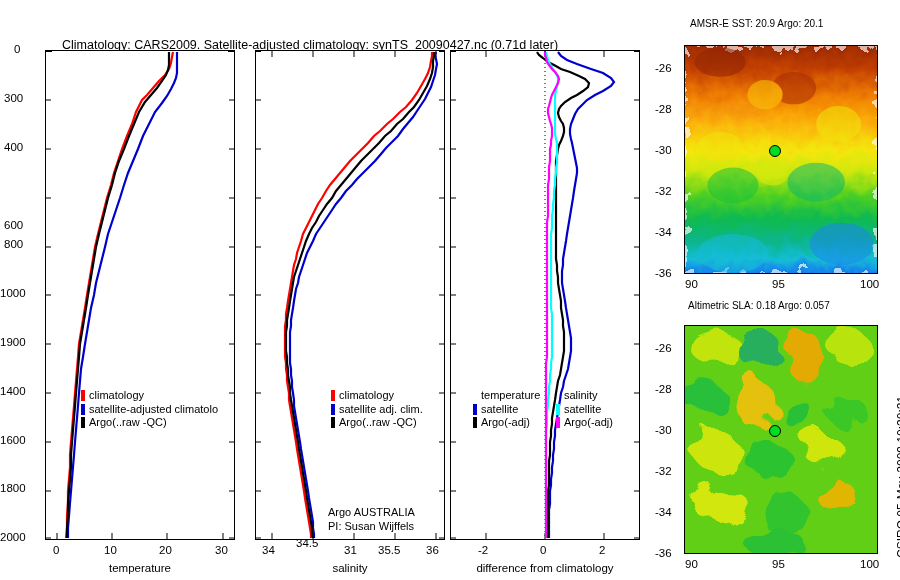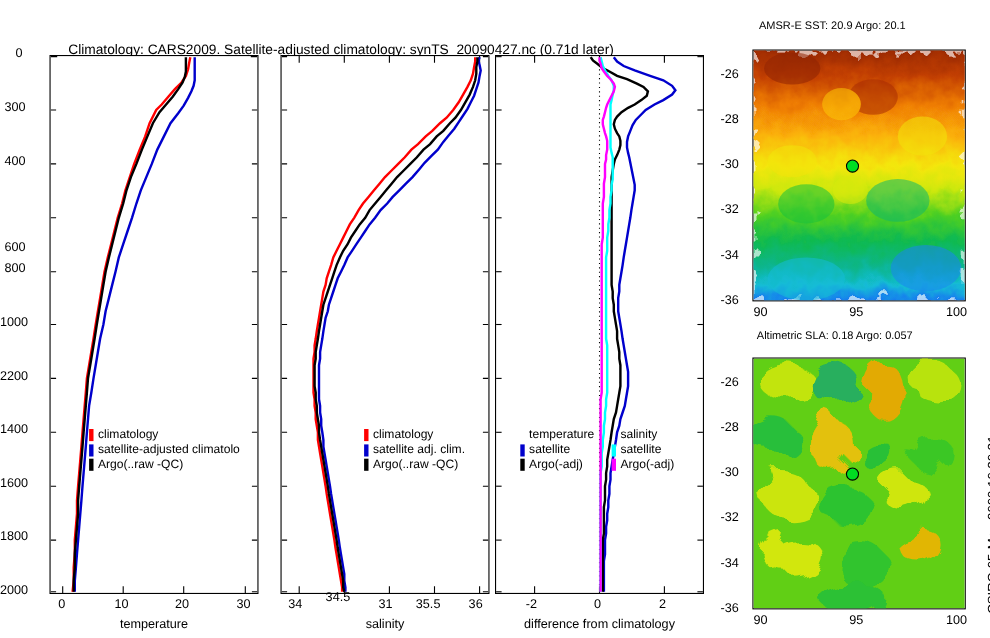--- a/index.html
+++ b/index.html
@@ -77,21 +77,21 @@
   </div>
 </div>
 
 <div>
   <div class="tick" style="left:14px;top:43px;">0</div>
   <div class="tick" style="left:4px;top:92px;">300</div>
   <div class="tick" style="left:4px;top:141px;">400</div>
   <div class="tick" style="left:4px;top:190px;margin-top:29px;">600</div>
   <div class="tick" style="left:4px;top:238px;">800</div>
   <div class="tick" style="left:0px;top:287px;">1000</div>
-  <div class="tick" style="left:0px;top:336px;">2200</div>
+  <div class="tick" style="left:0px;top:336px;">1900</div>
   <div class="tick" style="left:0px;top:385px;text-align:right;">1400</div>
   <div class="tick" style="left:0px;top:434px;">1600</div>
   <div class="tick" style="left:0px;top:482px;">1800</div>
   <div class="tick" style="left:0px;top:531px;">2000</div>
 </div>
 
 <div>
   <div class="tick" style="left:53px;top:544px;">0</div>
   <div class="tick" style="left:104px;top:544px;">10</div>
   <div class="tick" style="left:159px;top:544px;">20</div>
@@ -146,20 +146,24 @@
     </div>
     <div class="lg-row">
       <span class="sw" style="background:#0000cc"></span>
       <span>satellite adj. clim.</span>
     </div>
     <div class="lg-row">
       <span class="sw" style="background:#000000"></span>
       <span>Argo(..raw -QC)</span>
     </div>
   </div>
+  <div class="legend" style="left:72px;top:455px;">
+    <div>Argo AUSTRALIA</div>
+    <div>PI: Susan Wijffels</div>
+  </div>
 </div>
 
 <div>
   <div class="tick" style="left:262px;top:544px;text-align:center;">34</div>
   <div class="tick" style="left:296px;top:537px;">34.5</div>
   <div class="tick" style="left:344px;top:544px;">31</div>
   <div class="tick" style="left:378px;top:544px;">35.5</div>
   <div class="tick" style="left:426px;top:544px;">36</div>
 </div>
 <div class="abs axlab" style="left:255px;top:562px;width:190px;">salinity</div>

